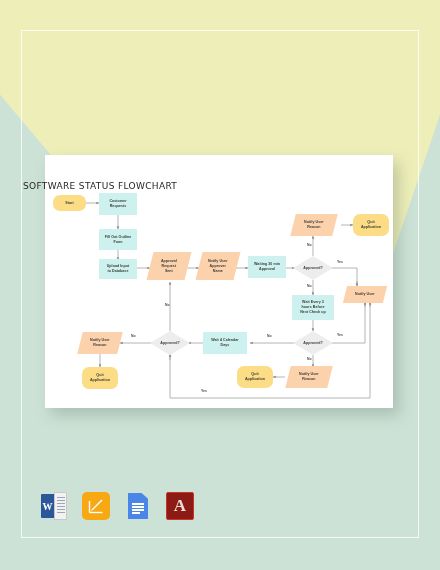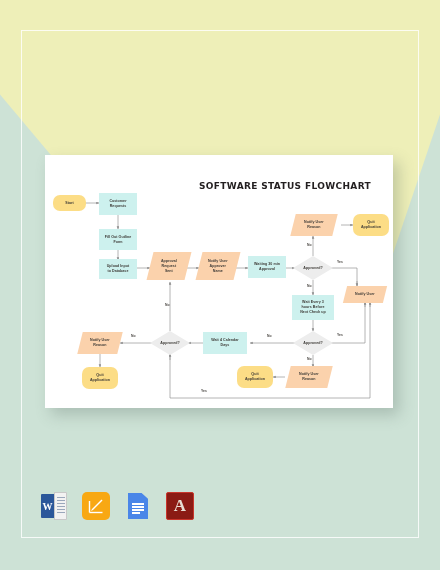--- a/index.html
+++ b/index.html
@@ -69,23 +69,23 @@
   #card-inner {
     position: absolute;
     left: 0; top: 0;
     width: 348px; height: 253px;
   }
 
   .chart-title {
     position: absolute;
     left: 0; top: 26px;
     width: 348px;
-    text-align: right;
+    text-align: left;
     font-size: 9px;
-    font-weight: bold;
+    font-weight: normal;
     letter-spacing: 0.35px;
     color: #231f20;
     font-family: "DejaVu Sans", sans-serif;
   }
   
   .chart-title { transform: translateX(-22px); }
 
   
   .node {
     position: absolute;

